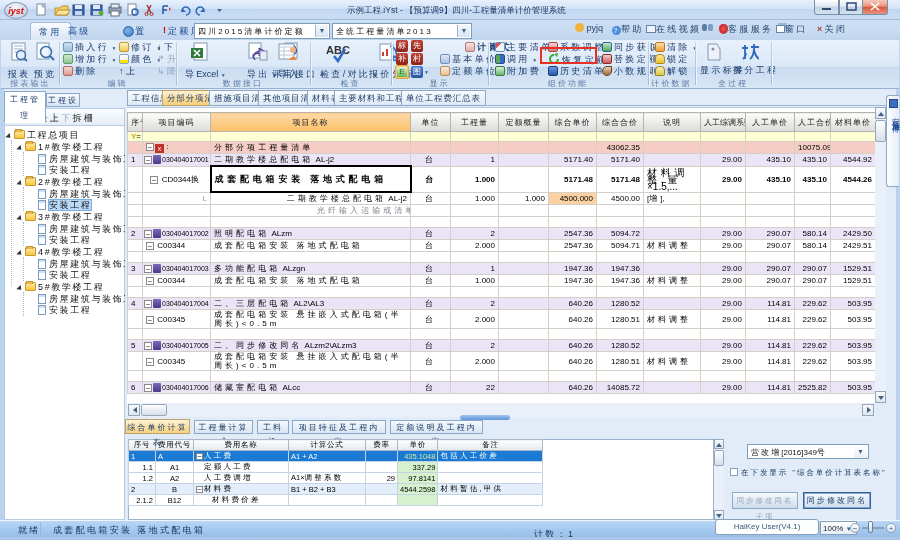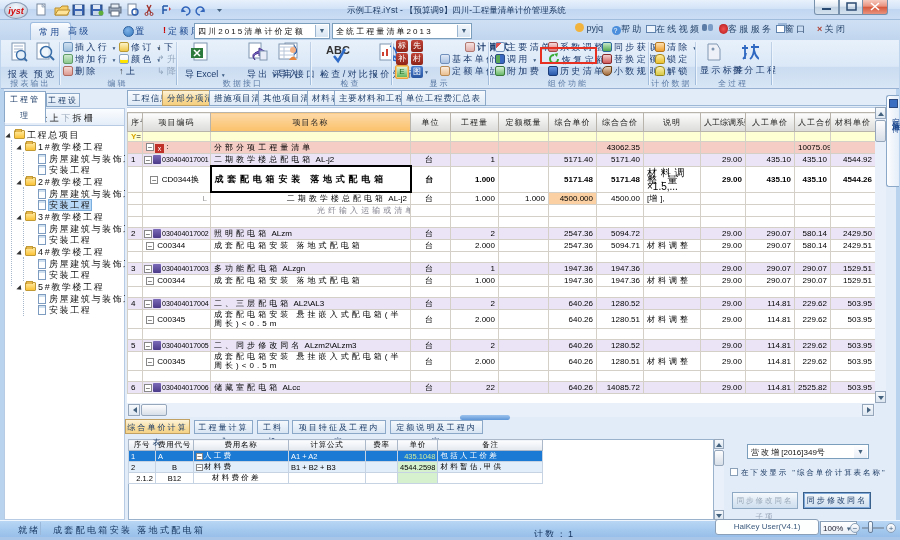--- a/index.html
+++ b/index.html
@@ -721,20 +721,38 @@
         </tr>
 <tr class="blue" style="height:9px;">
           <td>1</td>
           <td style="border:1px dotted #fff;">A</td>
           <td><span class="eb" style="width:7px;height:7px;line-height:6px;">−</span><span class="cj">人工费</span></td>
           <td>A1 + A2</td>
           <td></td>
           <td class="num" style="color:#cdeb9e;">435.1048</td>
           <td class="cj">包括人工价差</td>
         </tr>
+<tr style="height:9px;">
+          <td class="num">1.1</td>
+          <td class="ctr">A1</td>
+          <td style="padding-left:10px;"><span class="cj">定额人工费</span></td>
+          <td></td>
+          <td></td>
+          <td class="num grn">337.29</td>
+          <td></td>
+        </tr>
+<tr style="height:9px;">
+          <td class="num">1.2</td>
+          <td class="ctr">A2</td>
+          <td style="padding-left:10px;"><span class="cj">人工费调增</span></td>
+          <td>A1×<span class="cj">调整系数</span></td>
+          <td class="num">29</td>
+          <td class="num grn">97.8141</td>
+          <td></td>
+        </tr>
 <tr style="height:9px;background:#e2eefa;">
           <td>2</td>
           <td class="ctr">B</td>
           <td><span class="eb" style="width:7px;height:7px;line-height:6px;">−</span><span class="cj">材料费</span></td>
           <td>B1 + B2 + B3</td>
           <td></td>
           <td class="num grn">4544.2598</td>
           <td><span class="cj">材料暂估,甲供</span></td>
         </tr>
 <tr style="height:9px;">

